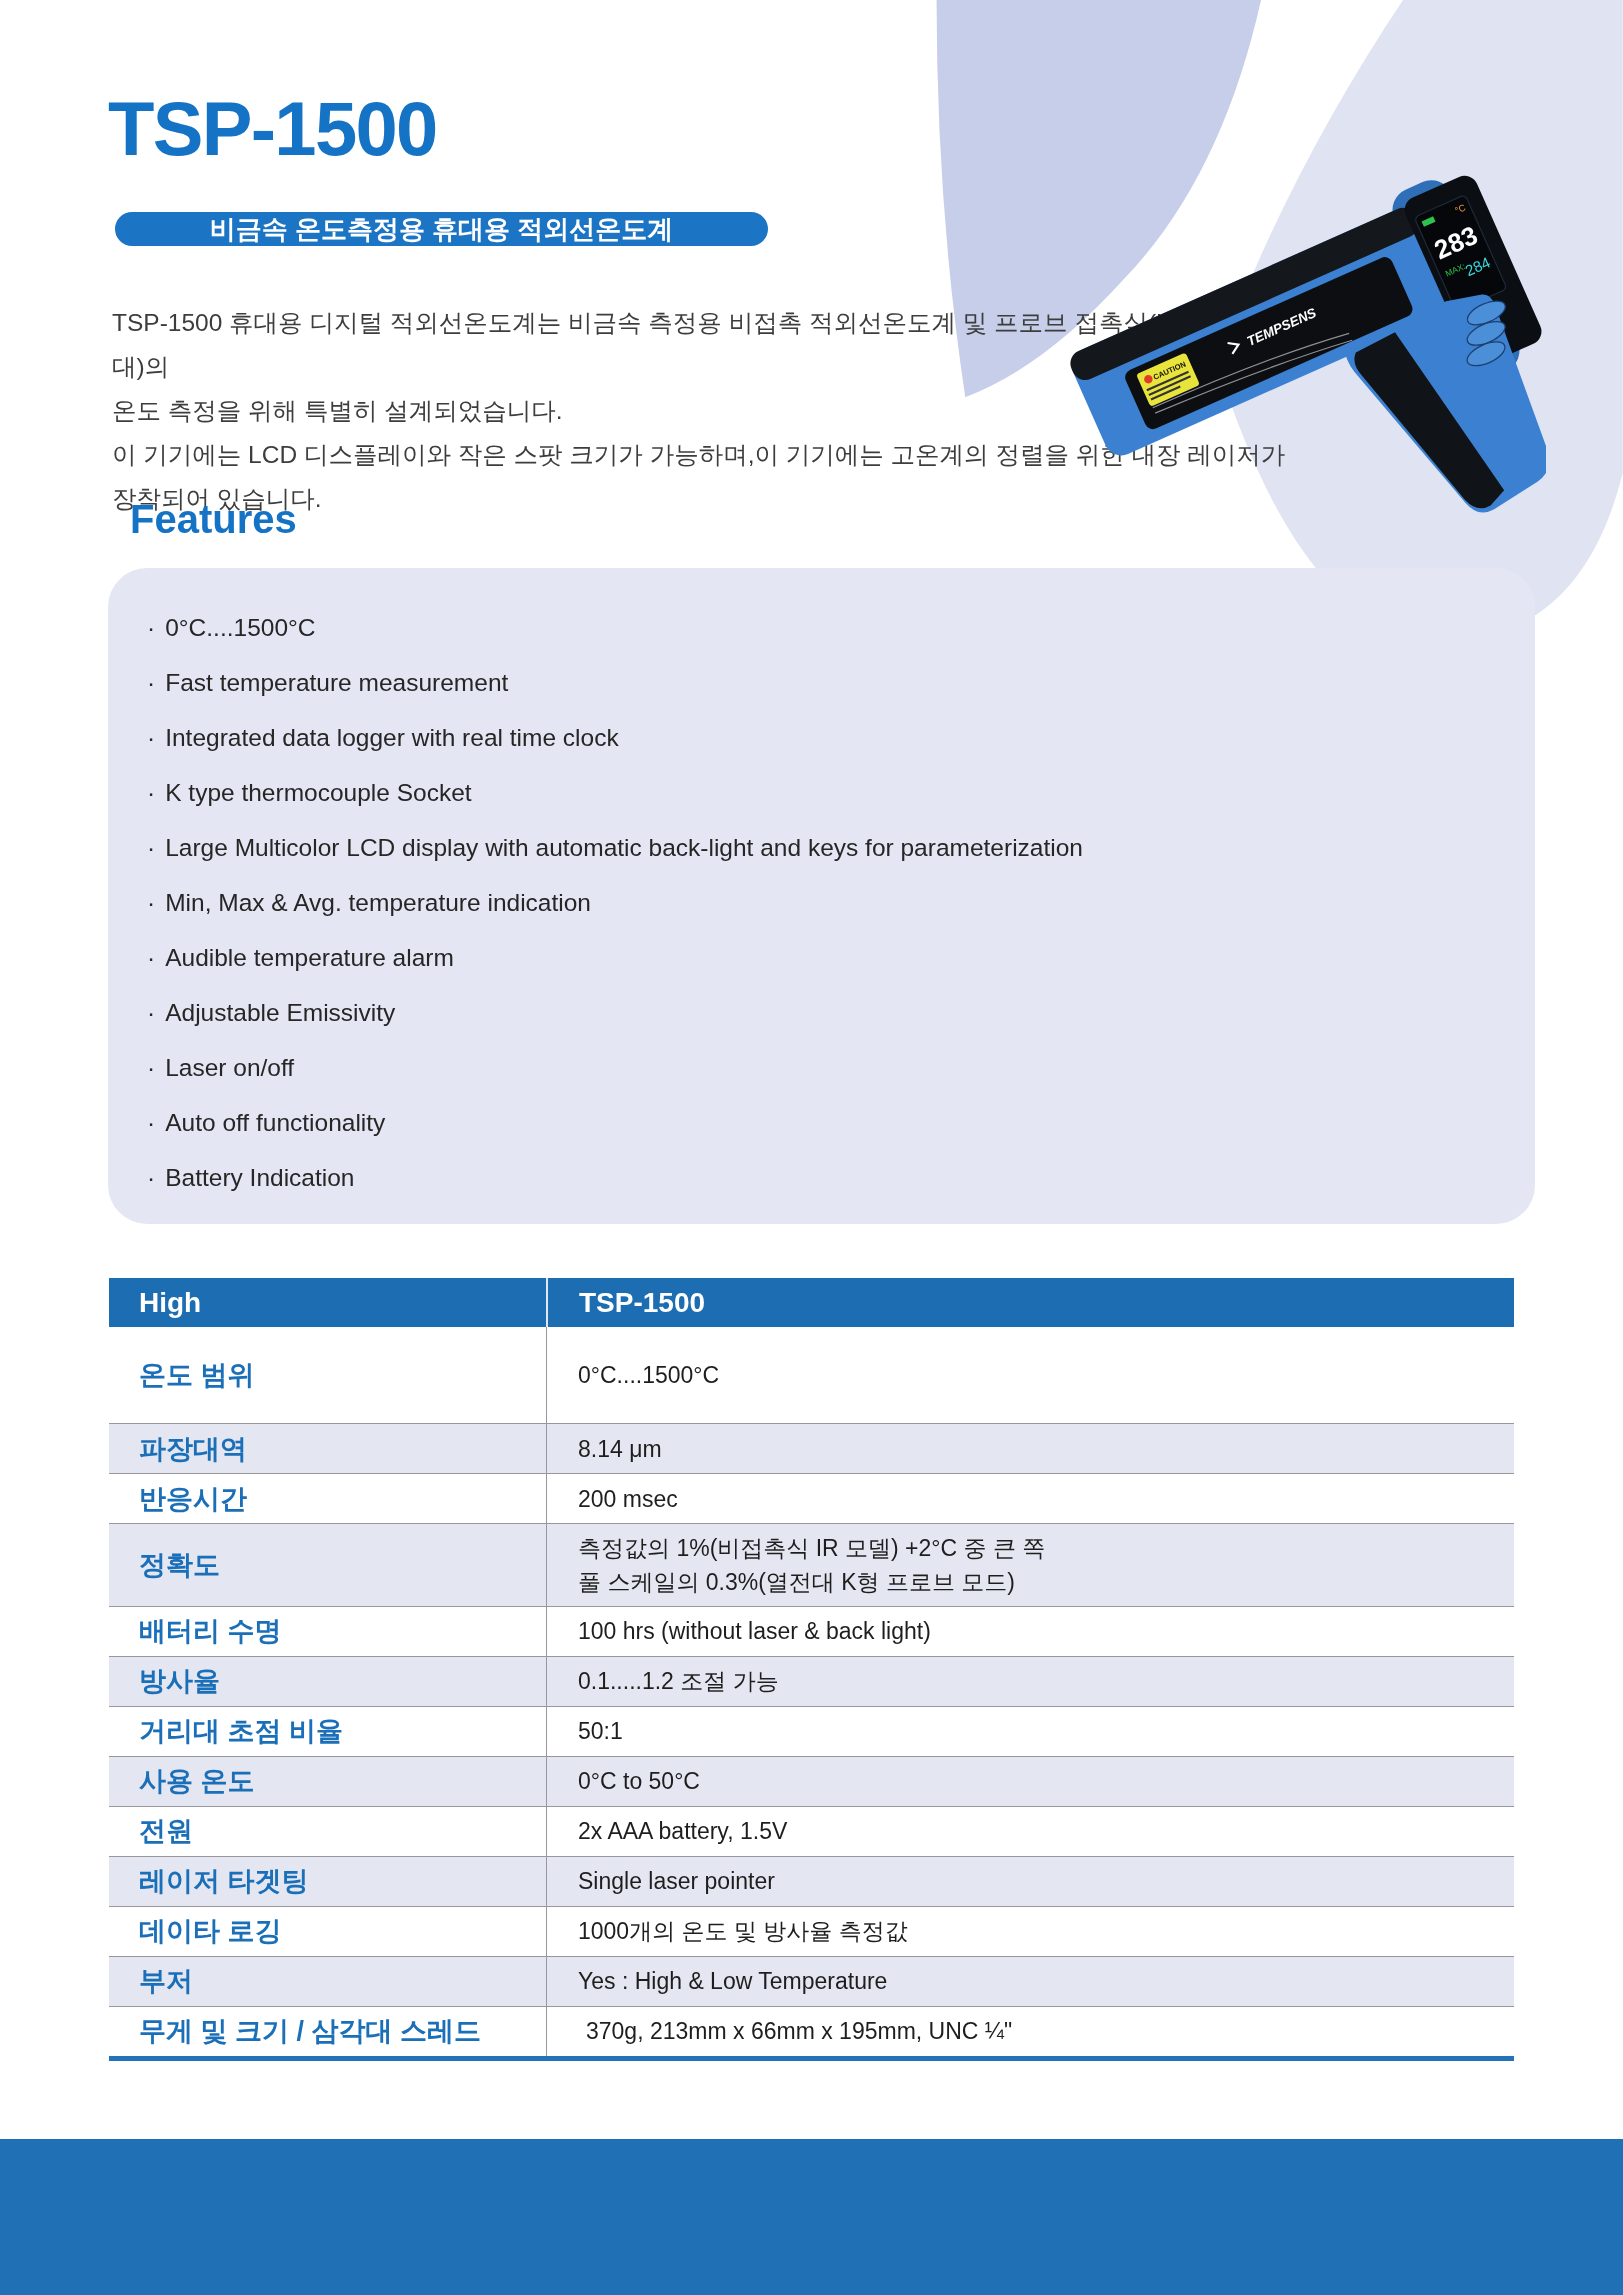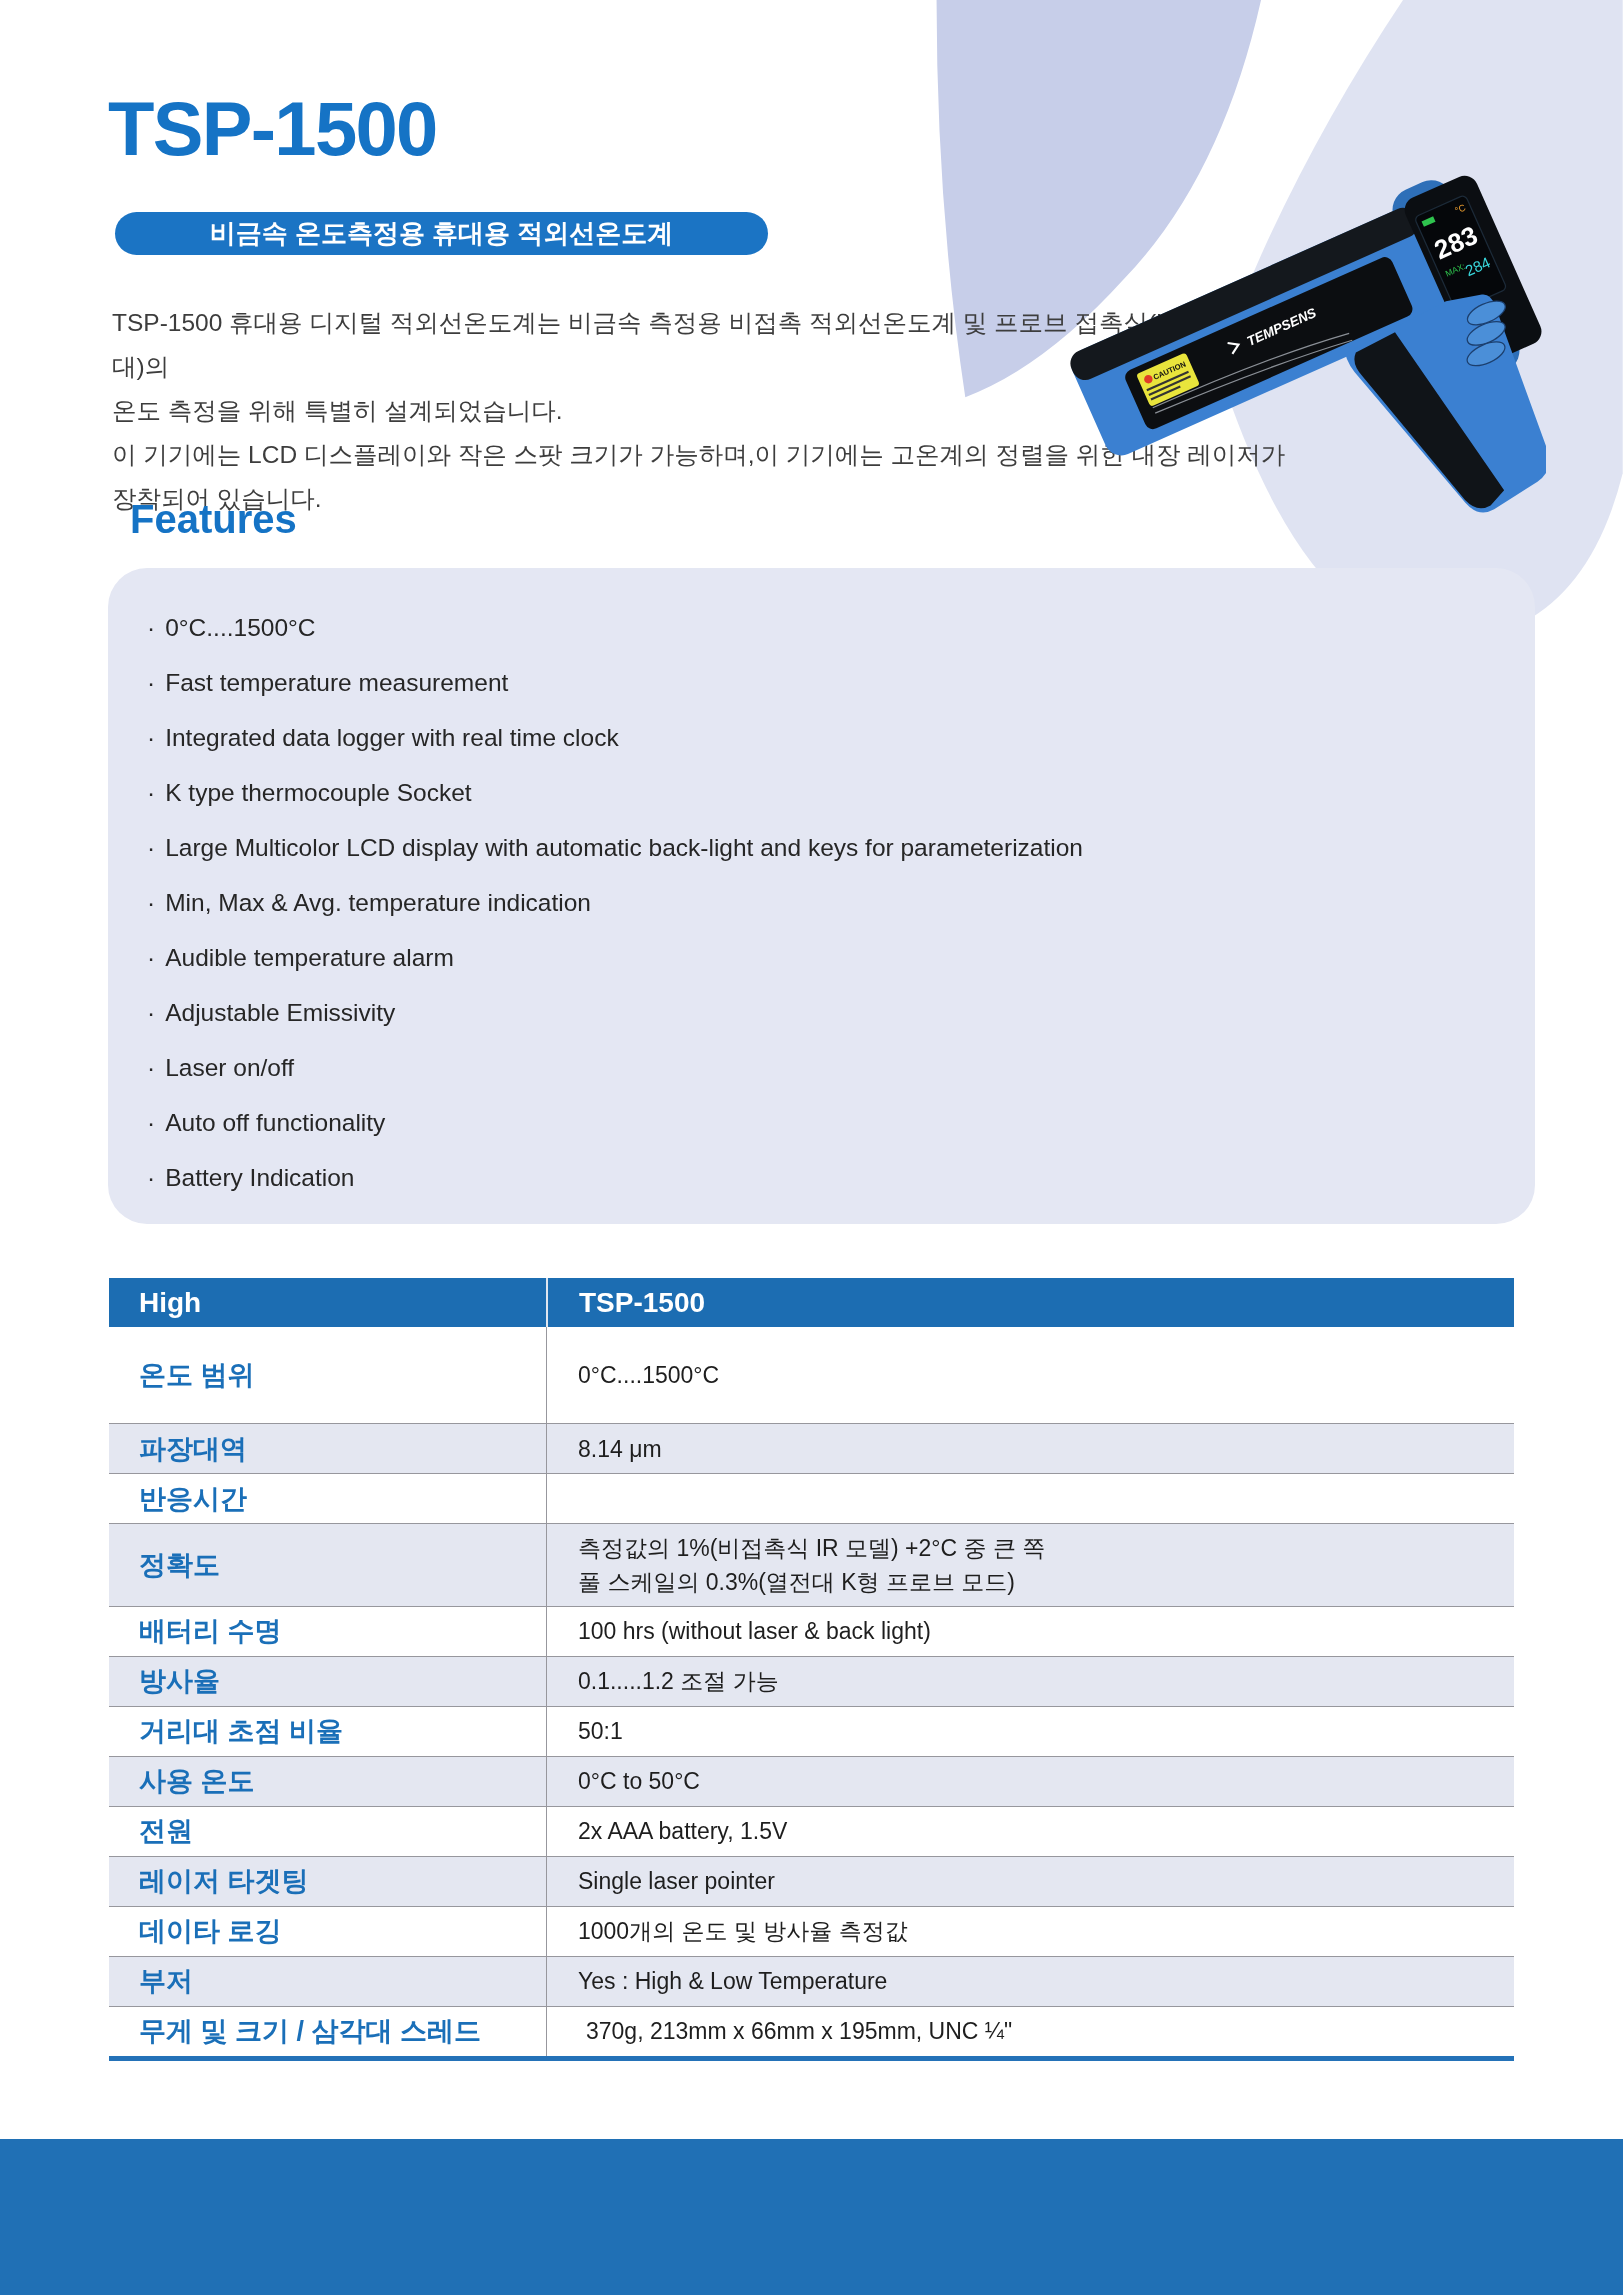--- a/index.html
+++ b/index.html
@@ -8,21 +8,21 @@
     background:#ffffff;font-family:"Liberation Sans",sans-serif;
   }
   
   #bg-svg{position:absolute;top:0;left:0;}
 
   .title{
     position:absolute;left:108px;top:85px;
     font-size:76px;font-weight:800;color:#1573c5;letter-spacing:-1.7px;
   }
   .badge{
-    position:absolute;left:115px;top:212px;width:653px;height:43px;
+    position:absolute;left:115px;top:212px;width:653px;height:34px;
     background:#1b74c4;border-radius:24px;
     display:flex;align-items:center;justify-content:center;
     color:#ffffff;font-size:26px;font-weight:bold;
   }
   .intro{
     position:absolute;left:112px;top:301px;width:1201px;
     font-size:24.5px;color:#3d3d3d;line-height:44px;
   }
   .features-heading{
     position:absolute;left:108px;top:497px;
@@ -195,20 +195,24 @@
   </div>
       <div class="spec-row">
     <div class="c1">파장대역</div>
     <div class="c2">
       <div>8.14 μm</div>
 
     </div>
   </div>
       <div class="spec-row">
     <div class="c1">반응시간</div>
+    <div class="c2">
+      <div>200 msec</div>
+
+    </div>
   </div>
       <div class="spec-row">
     <div class="c1">정확도</div>
     <div class="c2">
       <div>측정값의 1%(비접촉식 IR 모델) +2°C 중 큰 쪽</div>
       <div>풀 스케일의 0.3%(열전대 K형 프로브 모드)</div>
     </div>
   </div>
       <div class="spec-row">
     <div class="c1">배터리 수명</div>

